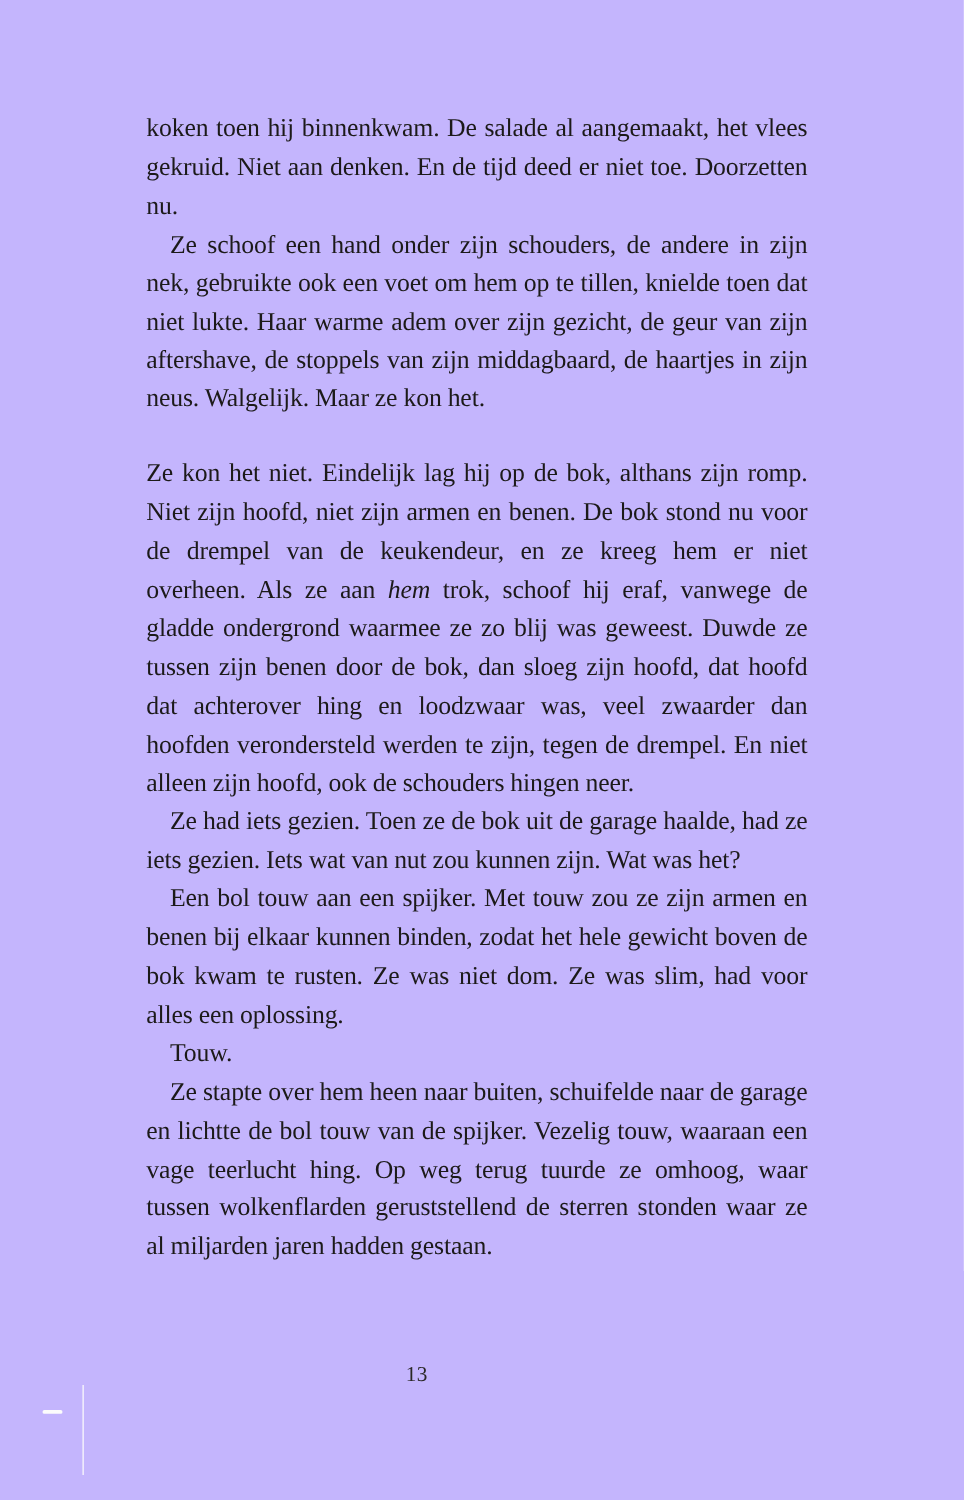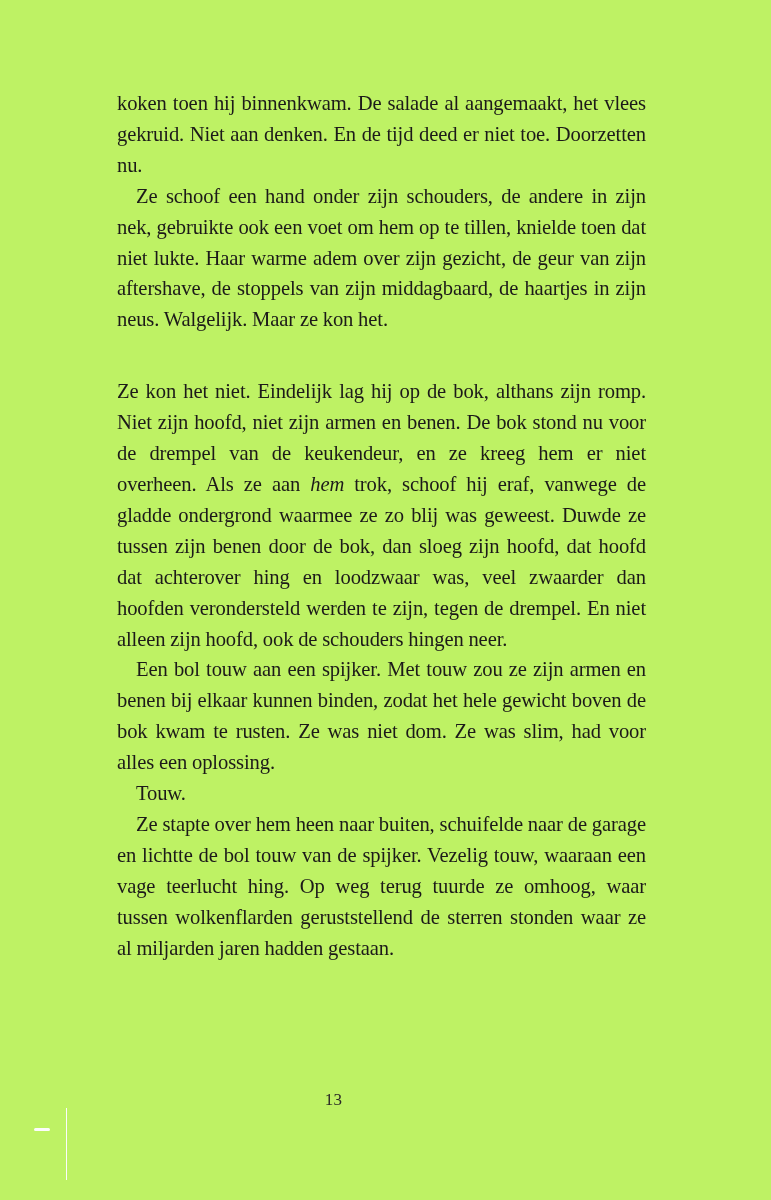--- a/index.html
+++ b/index.html
@@ -13,21 +13,21 @@
     background: #ffffff;
     font-family: "Liberation Serif", "DejaVu Serif", serif;
     color: #1c1a19;
     overflow: hidden;
   }
 
   .page {
     position: relative;
     width: 771px;
     height: 1200px;
-    background: #bef264;
+    background: #c4b5fd;
     box-sizing: border-box;
     text-decoration: underline;
   }
 
   
   .gutter-artifact {
     position: absolute;
     left: 66px;
     top: 1108px;
     width: 1px;
@@ -65,21 +65,21 @@
   
   .para.no-indent {
     text-indent: 0;
   }
   .para.indent {
     text-indent: 19px;
   }
 
   
   .para.section-break {
-    margin-top: 41px;
+    margin-top: 29px;
   }
 
   .para em {
     font-style: italic;
   }
 
   .folio {
     position: absolute;
     left: 0;
     top: 1090px;
@@ -101,20 +101,21 @@
 
   <div class="text-block">
 
     <p class="para no-indent">koken toen hij binnenkwam. De salade al aangemaakt, het vlees gekruid. Niet aan denken. En de tijd deed er niet toe. Doorzetten nu.</p>
 
     <p class="para indent">Ze schoof een hand onder zijn schouders, de andere in zijn nek, gebruikte ook een voet om hem op te tillen, knielde toen dat niet lukte. Haar warme adem over zijn gezicht, de geur van zijn aftershave, de stoppels van zijn middagbaard, de haartjes in zijn neus. Walgelijk. Maar ze kon het.</p>
 
     <p class="para no-indent section-break"><span>Ze kon het niet. Eindelijk lag hij op de bok, althans zijn romp. Niet zijn hoofd, niet zijn armen en benen. De bok stond nu voor de drempel van de keukendeur, en ze kreeg hem er niet overheen. Als ze aan </span><em>hem</em><span> trok, schoof hij eraf, vanwege de gladde ondergrond waarmee ze zo blij was geweest. Duwde ze tussen zijn benen door de bok, dan sloeg zijn hoofd, dat hoofd dat achterover hing en loodzwaar was, veel zwaarder dan hoofden verondersteld werden te zijn, tegen de drempel. En niet alleen zijn hoofd, ook de schouders hingen neer.</span></p>
 
 
+    <p class="para indent">Ze had iets gezien. Toen ze de bok uit de garage haalde, had ze iets gezien. Iets wat van nut zou kunnen zijn. Wat was het?</p>
 
     <p class="para indent">Een bol touw aan een spijker. Met touw zou ze zijn armen en benen bij elkaar kunnen binden, zodat het hele gewicht boven de bok kwam te rusten. Ze was niet dom. Ze was slim, had voor alles een oplossing.</p>
 
     <p class="para indent">Touw.</p>
 
     <p class="para indent">Ze stapte over hem heen naar buiten, schuifelde naar de garage en lichtte de bol touw van de spijker. Vezelig touw, waaraan een vage teerlucht hing. Op weg terug tuurde ze omhoog, waar tussen wolkenflarden geruststellend de sterren stonden waar ze al miljarden jaren hadden gestaan.</p>
 
   </div>
 
   <div class="folio">13</div>

